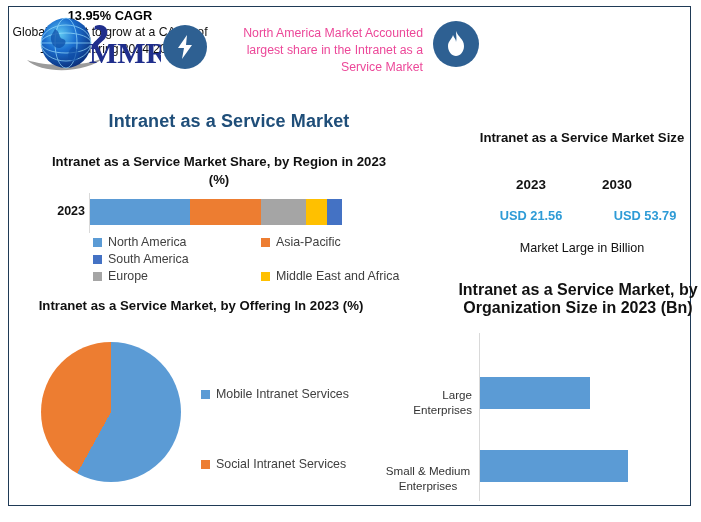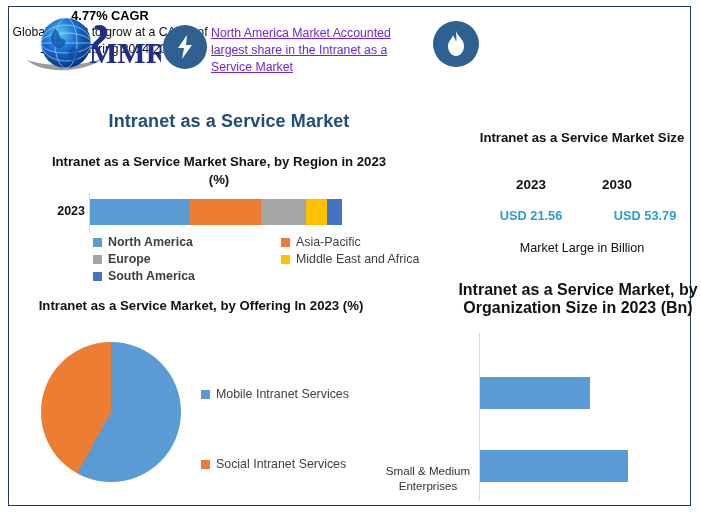--- a/index.html
+++ b/index.html
@@ -40,25 +40,24 @@
     background: #2E6092;
     display: flex;
     align-items: center;
     justify-content: center;
   }
   #bolt-badge { left: 154px; top: 18px; width: 44px; height: 44px; }
   #flame-badge { left: 424px; top: 14px; width: 46px; height: 46px; }
 
   .hdr-text {
     position: absolute;
-    text-align: left;
+    text-align: right;
     font-size: 12.3px;
-    color: #6d28d9;
+    color: #ec4899;
     line-height: 17px;
-    text-decoration: underline;
   }
   #na-text { left: 202px; top: 18px; width: 212px; }
   #cagr-block { left: 474px; top: 12px; width: 202px; }
   #cagr-title {
     font-size: 12.8px;
     font-weight: bold;
     color: #000000;
     text-align: center;
     line-height: 17px;
   }
@@ -138,21 +137,21 @@
     color: #404040;
   }
   .legend-row { display: flex; margin-bottom: 3px; }
   .legend-item { display: flex; align-items: center; }
   .legend-item .sw {
     width: 9px;
     height: 9px;
     margin-right: 6px;
     flex: none;
   }
-  .lg-col1 { width: 188px; font-weight: bold; }
+  .lg-col1 { width: 168px; }
 
   
   #offering-title {
     position: absolute;
     left: 22px;
     top: 290px;
     width: 340px;
     text-align: center;
     font-size: 13.2px;
     font-weight: bold;
@@ -308,21 +307,21 @@
 
   <div id="na-text" class="hdr-text">North America Market Accounted largest share in the Intranet as a Service Market</div>
 
   <div id="flame-badge" class="hdr-badge">
     <svg width="22" height="28" viewBox="0 0 22 28">
       <path d="M11 1 C13 7 19 9 19 16 C19 22 15 26 11 26 C7 26 3 22 3 16 C3 11 7 9 8 5 C9 8 11 9 11 12 C12 9 11 5 11 1 Z" fill="#ffffff"></path>
     </svg>
   </div>
 
   <div id="cagr-block">
-    <div id="cagr-title">4.77% CAGR</div>
+    <div id="cagr-title">13.95% CAGR</div>
     <div id="cagr-sub">Global Market to grow at a CAGR of 13.95% during 2024-2030</div>
   </div>
 
   <div id="main-title">Intranet as a Service Market</div>
 
   <div id="region-title">Intranet as a Service Market Share, by Region in 2023 (%)</div>
 
   <div id="region-chart">
     <div id="region-axis-label">2023</div>
     <div id="region-axisline"></div>
@@ -341,32 +340,32 @@
         <span class="sw" style="background:#5B9BD5;"></span>
         <span>North America</span>
       </div>
       <div class="legend-item">
         <span class="sw" style="background:#ED7D31;"></span>
         <span>Asia-Pacific</span>
       </div>
     </div>
     <div class="legend-row">
       <div class="legend-item lg-col1">
+        <span class="sw" style="background:#4472C4;"></span>
+        <span>South America</span>
+      </div>
+    </div>
+    <div class="legend-row">
+      <div class="legend-item lg-col1">
         <span class="sw" style="background:#A5A5A5;"></span>
         <span>Europe</span>
       </div>
       <div class="legend-item">
         <span class="sw" style="background:#FFC000;"></span>
         <span>Middle East and Africa</span>
-      </div>
-    </div>
-    <div class="legend-row">
-      <div class="legend-item lg-col1">
-        <span class="sw" style="background:#4472C4;"></span>
-        <span>South America</span>
       </div>
     </div>
   </div>
 
   <div id="offering-title">Intranet as a Service Market, by Offering In 2023 (%)</div>
   <div id="pie" style="background: conic-gradient(from 0deg, #5B9BD5 0deg 208.8deg, #ED7D31 208.8deg 360deg);"></div>
 
   <div id="pie-legend">
     <div class="pl-item">
       <span class="sw" style="background:#5B9BD5;"></span>
@@ -382,18 +381,19 @@
   <div id="size-title">Intranet as a Service Market Size</div>
   <div id="year-2023" class="size-year">2023</div>
   <div id="year-2030" class="size-year">2030</div>
   <div id="val-2023" class="size-val">USD 21.56</div>
   <div id="val-2030" class="size-val">USD 53.79</div>
   <div id="size-foot"><span>Market Large in </span><b>Billion</b></div>
 
   <div id="org-title">Intranet as a Service Market, by Organization Size in 2023 (Bn)</div>
   <div id="org-chart">
     <div id="org-axisline"></div>
+    <div id="org-label-0" class="org-label">Large Enterprises</div>
     <div id="org-bar-0" class="org-bar" style="width:110px;"></div>
     <div id="org-label-1" class="org-label" style="top:130px;">Small &amp; Medium Enterprises</div>
     <div id="org-bar-1" class="org-bar" style="width:148px;"></div>
   </div>
 
 </div>
 
 </body></html>

